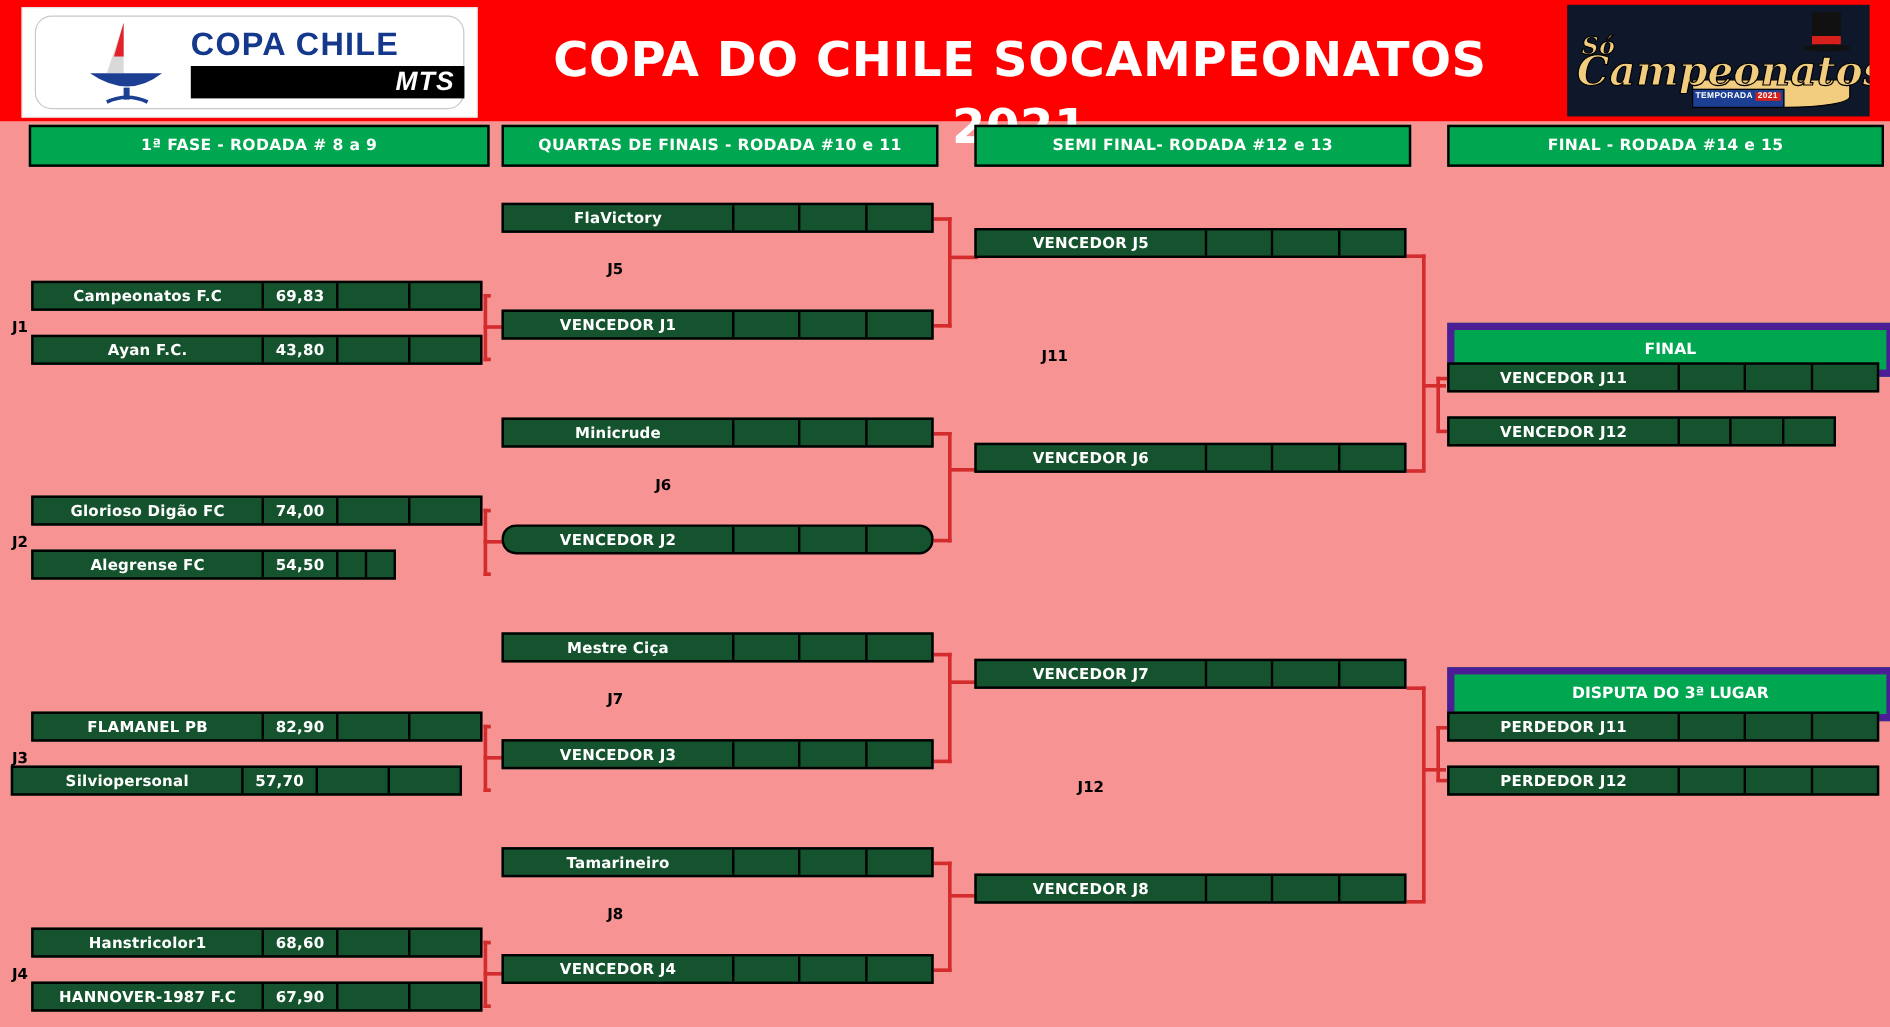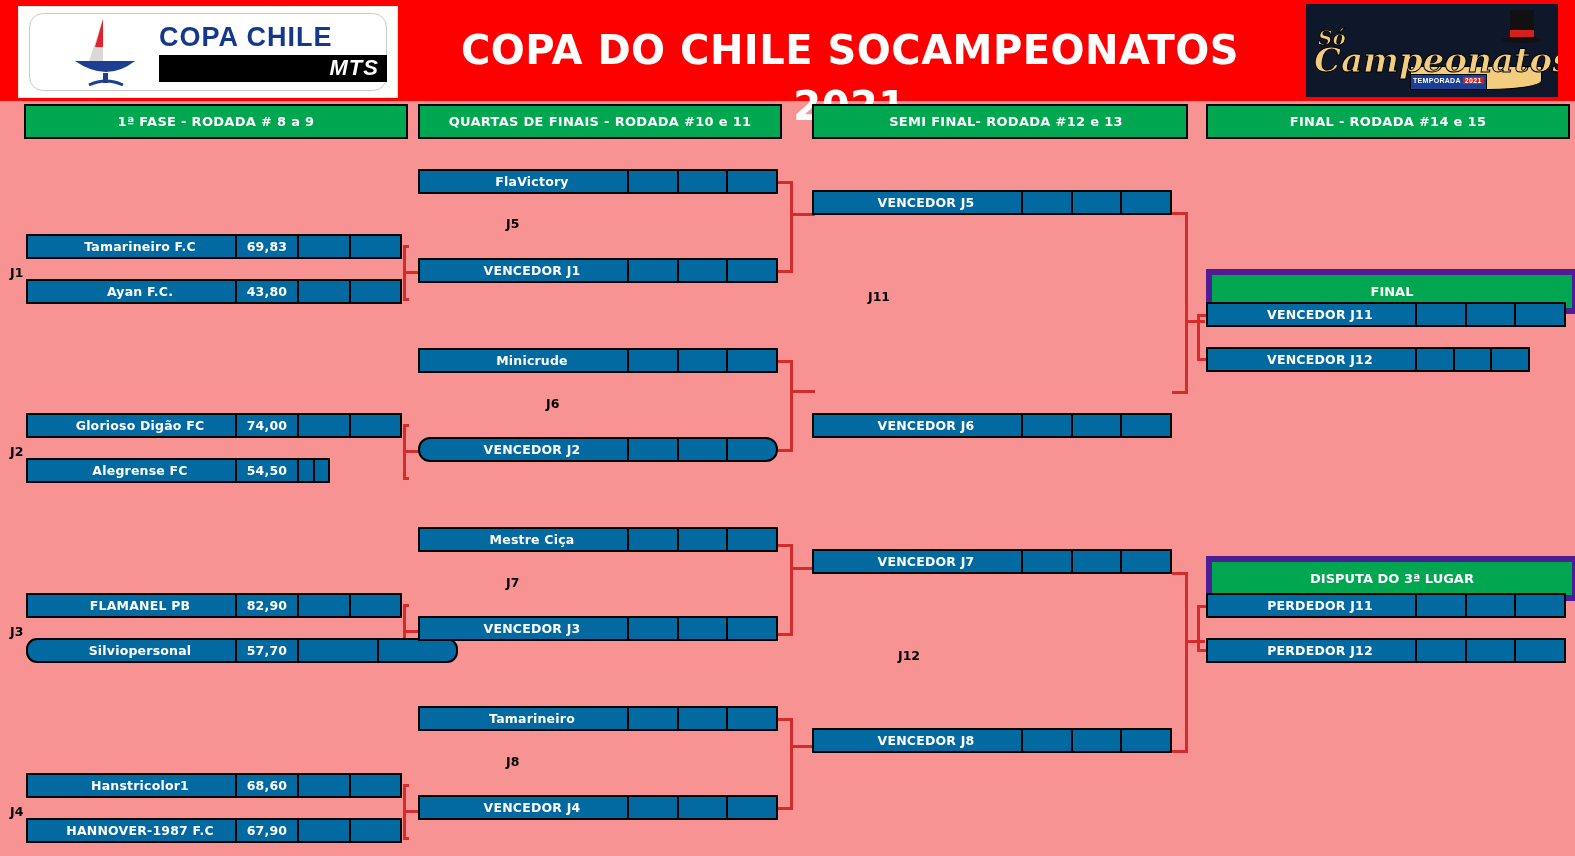--- a/index.html
+++ b/index.html
@@ -86,22 +86,22 @@
     background:#00a650;border:2px solid #000;
     color:#ffffff;font-size:13px;font-weight:bold;
     display:flex;align-items:center;justify-content:center;
     letter-spacing:.3px;
     font-family:"DejaVu Sans", sans-serif;
   }
 
   
   .slot{
     position:absolute;height:25px;
-    border:2px solid #000;background:#0369a1;
-    display:flex;box-sizing:border-box;padding-left:17px;
+    border:2px solid #000;background:#14532d;
+    display:flex;box-sizing:border-box;
   }
   .slot .cell{
     border-right:2px solid #000;box-sizing:border-box;
     display:flex;align-items:center;justify-content:center;
     color:#ffffff;font-size:12.5px;font-weight:bold;
     letter-spacing:.2px;overflow:hidden;white-space:nowrap;
     font-family:"DejaVu Sans", sans-serif;
   }
   .slot .cell:last-child{border-right:none;}
   .slot .c-name{flex:0 0 192px;}
@@ -159,21 +159,21 @@
         <div class="brim"></div>
     </div>
     <div class="sc-temp">
       <span>TEMPORADA</span><i>2021</i>
     </div>
   </div>
 </div>
 
 <div class="round-head" style="left:24px;top:104px;width:380px;">1ª FASE - RODADA # 8 a 9</div>
 <div class="round-head" style="left:418px;top:104px;width:360px;">QUARTAS DE FINAIS - RODADA #10 e 11</div>
-<div class="round-head" style="left:812px;top:104px;width:360px;padding-left:12px;">SEMI FINAL- RODADA #12 e 13</div>
+<div class="round-head" style="left:812px;top:104px;width:360px;">SEMI FINAL- RODADA #12 e 13</div>
 <div class="round-head" style="left:1206px;top:104px;width:360px;">FINAL - RODADA #14 e 15</div>
 
 <div class="conn v" style="left:403px;top:245px;height:56px;"></div>
 <div class="conn h" style="left:403px;top:245px;width:6px;"></div>
 <div class="conn h" style="left:403px;top:298px;width:6px;"></div>
 <div class="conn h" style="left:403px;top:271px;width:18px;"></div>
 
 <div class="conn v" style="left:403px;top:424px;height:56px;"></div>
 <div class="conn h" style="left:403px;top:424px;width:6px;"></div>
 <div class="conn h" style="left:403px;top:477px;width:6px;"></div>
@@ -221,21 +221,21 @@
 
 <div class="conn v" style="left:1197px;top:314px;height:46px;"></div>
 <div class="conn h" style="left:1197px;top:314px;width:12px;"></div>
 <div class="conn h" style="left:1197px;top:358px;width:12px;"></div>
 
 <div class="conn v" style="left:1197px;top:605px;height:46px;"></div>
 <div class="conn h" style="left:1197px;top:605px;width:12px;"></div>
 <div class="conn h" style="left:1197px;top:649px;width:12px;"></div>
 
 <div class="slot" style="left:26px;top:234px;width:376px;">
-  <div class="cell c-name">Tamarineiro F.C</div>
+  <div class="cell c-name">Campeonatos F.C</div>
   <div class="cell c-score">69,83</div>
   <div class="cell c-blank"></div>
   <div class="cell c-blank"></div>
 </div>
 <div class="slot" style="left:26px;top:279px;width:376px;">
   <div class="cell c-name">Ayan F.C.</div>
   <div class="cell c-score">43,80</div>
   <div class="cell c-blank"></div>
   <div class="cell c-blank"></div>
 </div>
@@ -254,21 +254,21 @@
   <div class="cell c-blank"></div>
 </div>
 <div class="jlabel" style="left:10px;top:444px;">J2</div>
 
 <div class="slot" style="left:26px;top:593px;width:376px;">
   <div class="cell c-name">FLAMANEL PB</div>
   <div class="cell c-score">82,90</div>
   <div class="cell c-blank"></div>
   <div class="cell c-blank"></div>
 </div>
-<div class="slot" style="left:26px;top:638px;width:432px;border-radius:11px;">
+<div class="slot" style="left:9px;top:638px;width:376px;">
   <div class="cell c-name">Silviopersonal</div>
   <div class="cell c-score">57,70</div>
   <div class="cell c-blank"></div>
   <div class="cell c-blank"></div>
 </div>
 <div class="jlabel" style="left:10px;top:624px;">J3</div>
 
 <div class="slot" style="left:26px;top:773px;width:376px;">
   <div class="cell c-name">Hanstricolor1</div>
   <div class="cell c-score">68,60</div>
@@ -338,21 +338,21 @@
   <div class="cell c-blank"></div>
 </div>
 <div class="jlabel" style="left:506px;top:754px;">J8</div>
 
 <div class="slot" style="left:812px;top:190px;width:360px;">
   <div class="cell c-name">VENCEDOR J5</div>
   <div class="cell c-blank"></div>
   <div class="cell c-blank"></div>
   <div class="cell c-blank"></div>
 </div>
-<div class="slot" style="left:812px;top:369px;width:360px;margin-top:44px;">
+<div class="slot" style="left:812px;top:369px;width:360px;">
   <div class="cell c-name">VENCEDOR J6</div>
   <div class="cell c-blank"></div>
   <div class="cell c-blank"></div>
   <div class="cell c-blank"></div>
 </div>
 <div class="jlabel" style="left:868px;top:289px;">J11</div>
 
 <div class="slot" style="left:812px;top:549px;width:360px;">
   <div class="cell c-name">VENCEDOR J7</div>
   <div class="cell c-blank"></div>

